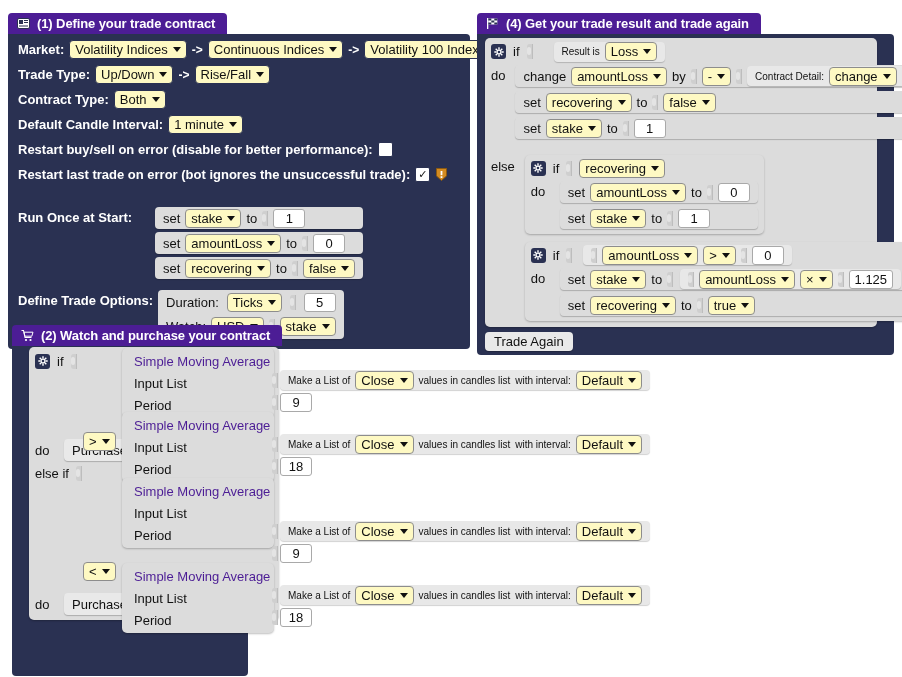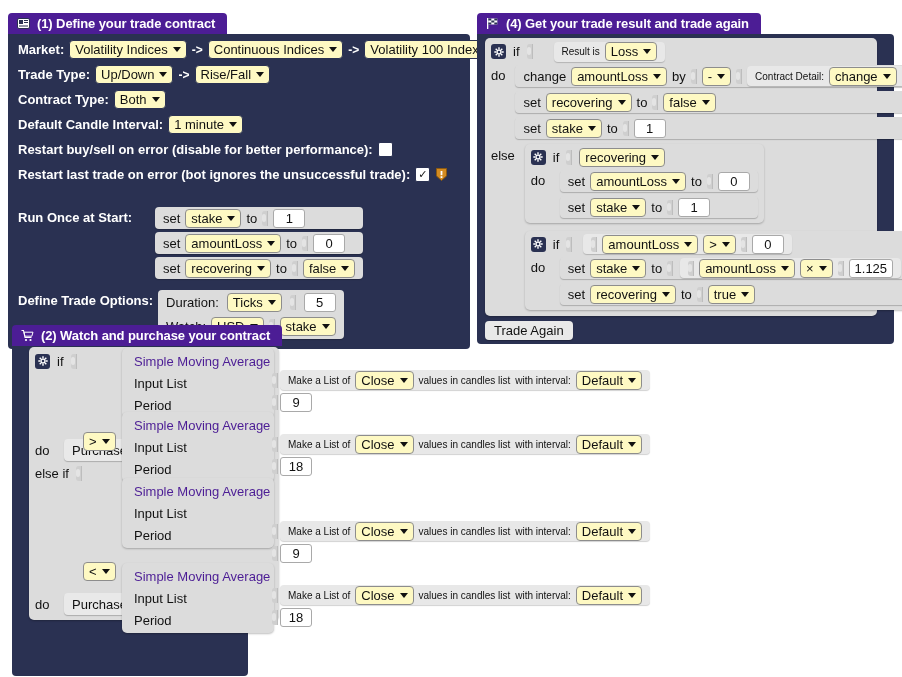--- a/index.html
+++ b/index.html
@@ -378,21 +378,21 @@
                 <i class="caret"></i>
               </span>
             <span class="kw">to</span>
             <i class="plug"></i>
             <span class="num">1</span>
           </span>
 
         </span>
       </div>
 
-      <div style="display:flex;align-items:flex-start;gap:10px;margin-top:5px;">
+      <div style="display:flex;align-items:flex-start;gap:10px;margin-top:16px;">
         <span class="kw" style="padding-top:4px;width:26px;">else</span>
 
         <span style="display:flex;flex-direction:column;gap:8px;">
 
           <span class="ifwrap" style="padding:3px 6px 5px 6px;display:inline-block;width:max-content;">
             <span style="display:flex;align-items:center;gap:7px;height:20px;">
               <span class="gear">
                 <svg width="10" height="10" viewBox="0 0 10 10">
                     <circle cx="5" cy="5" r="2" fill="none" stroke="#fff" stroke-width="1.4"></circle>
                     <g stroke="#fff" stroke-width="1.4">

